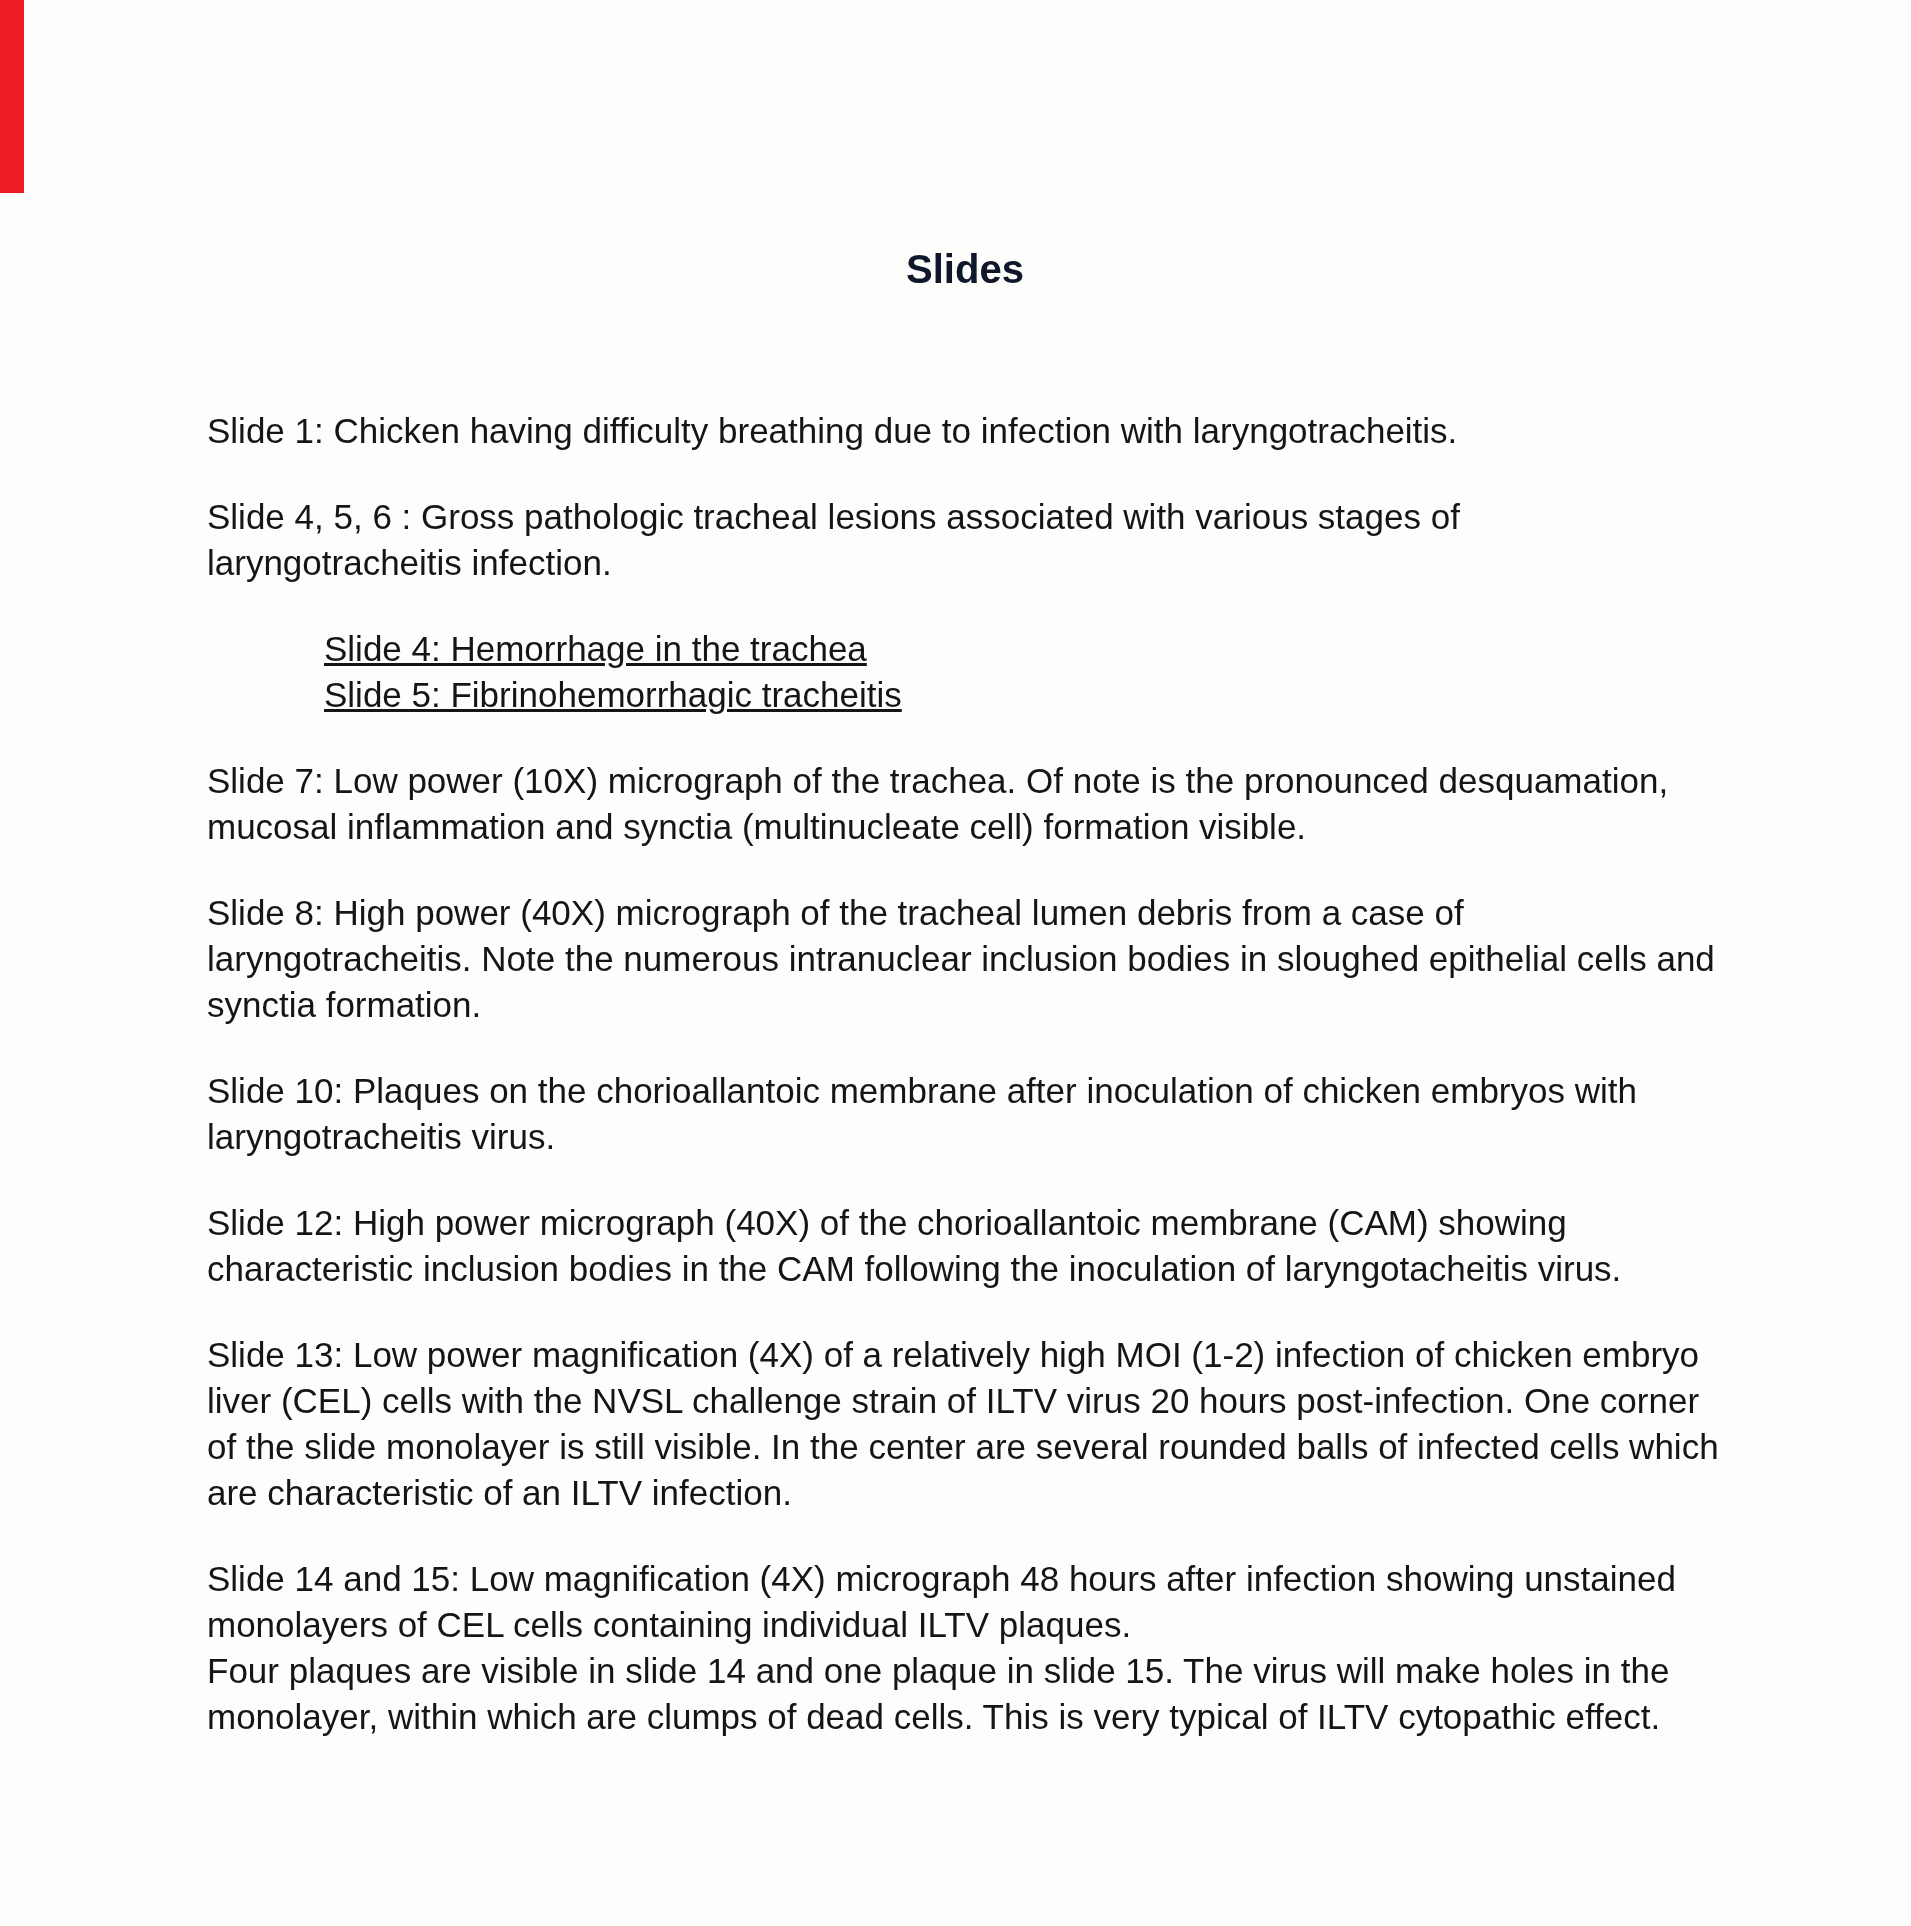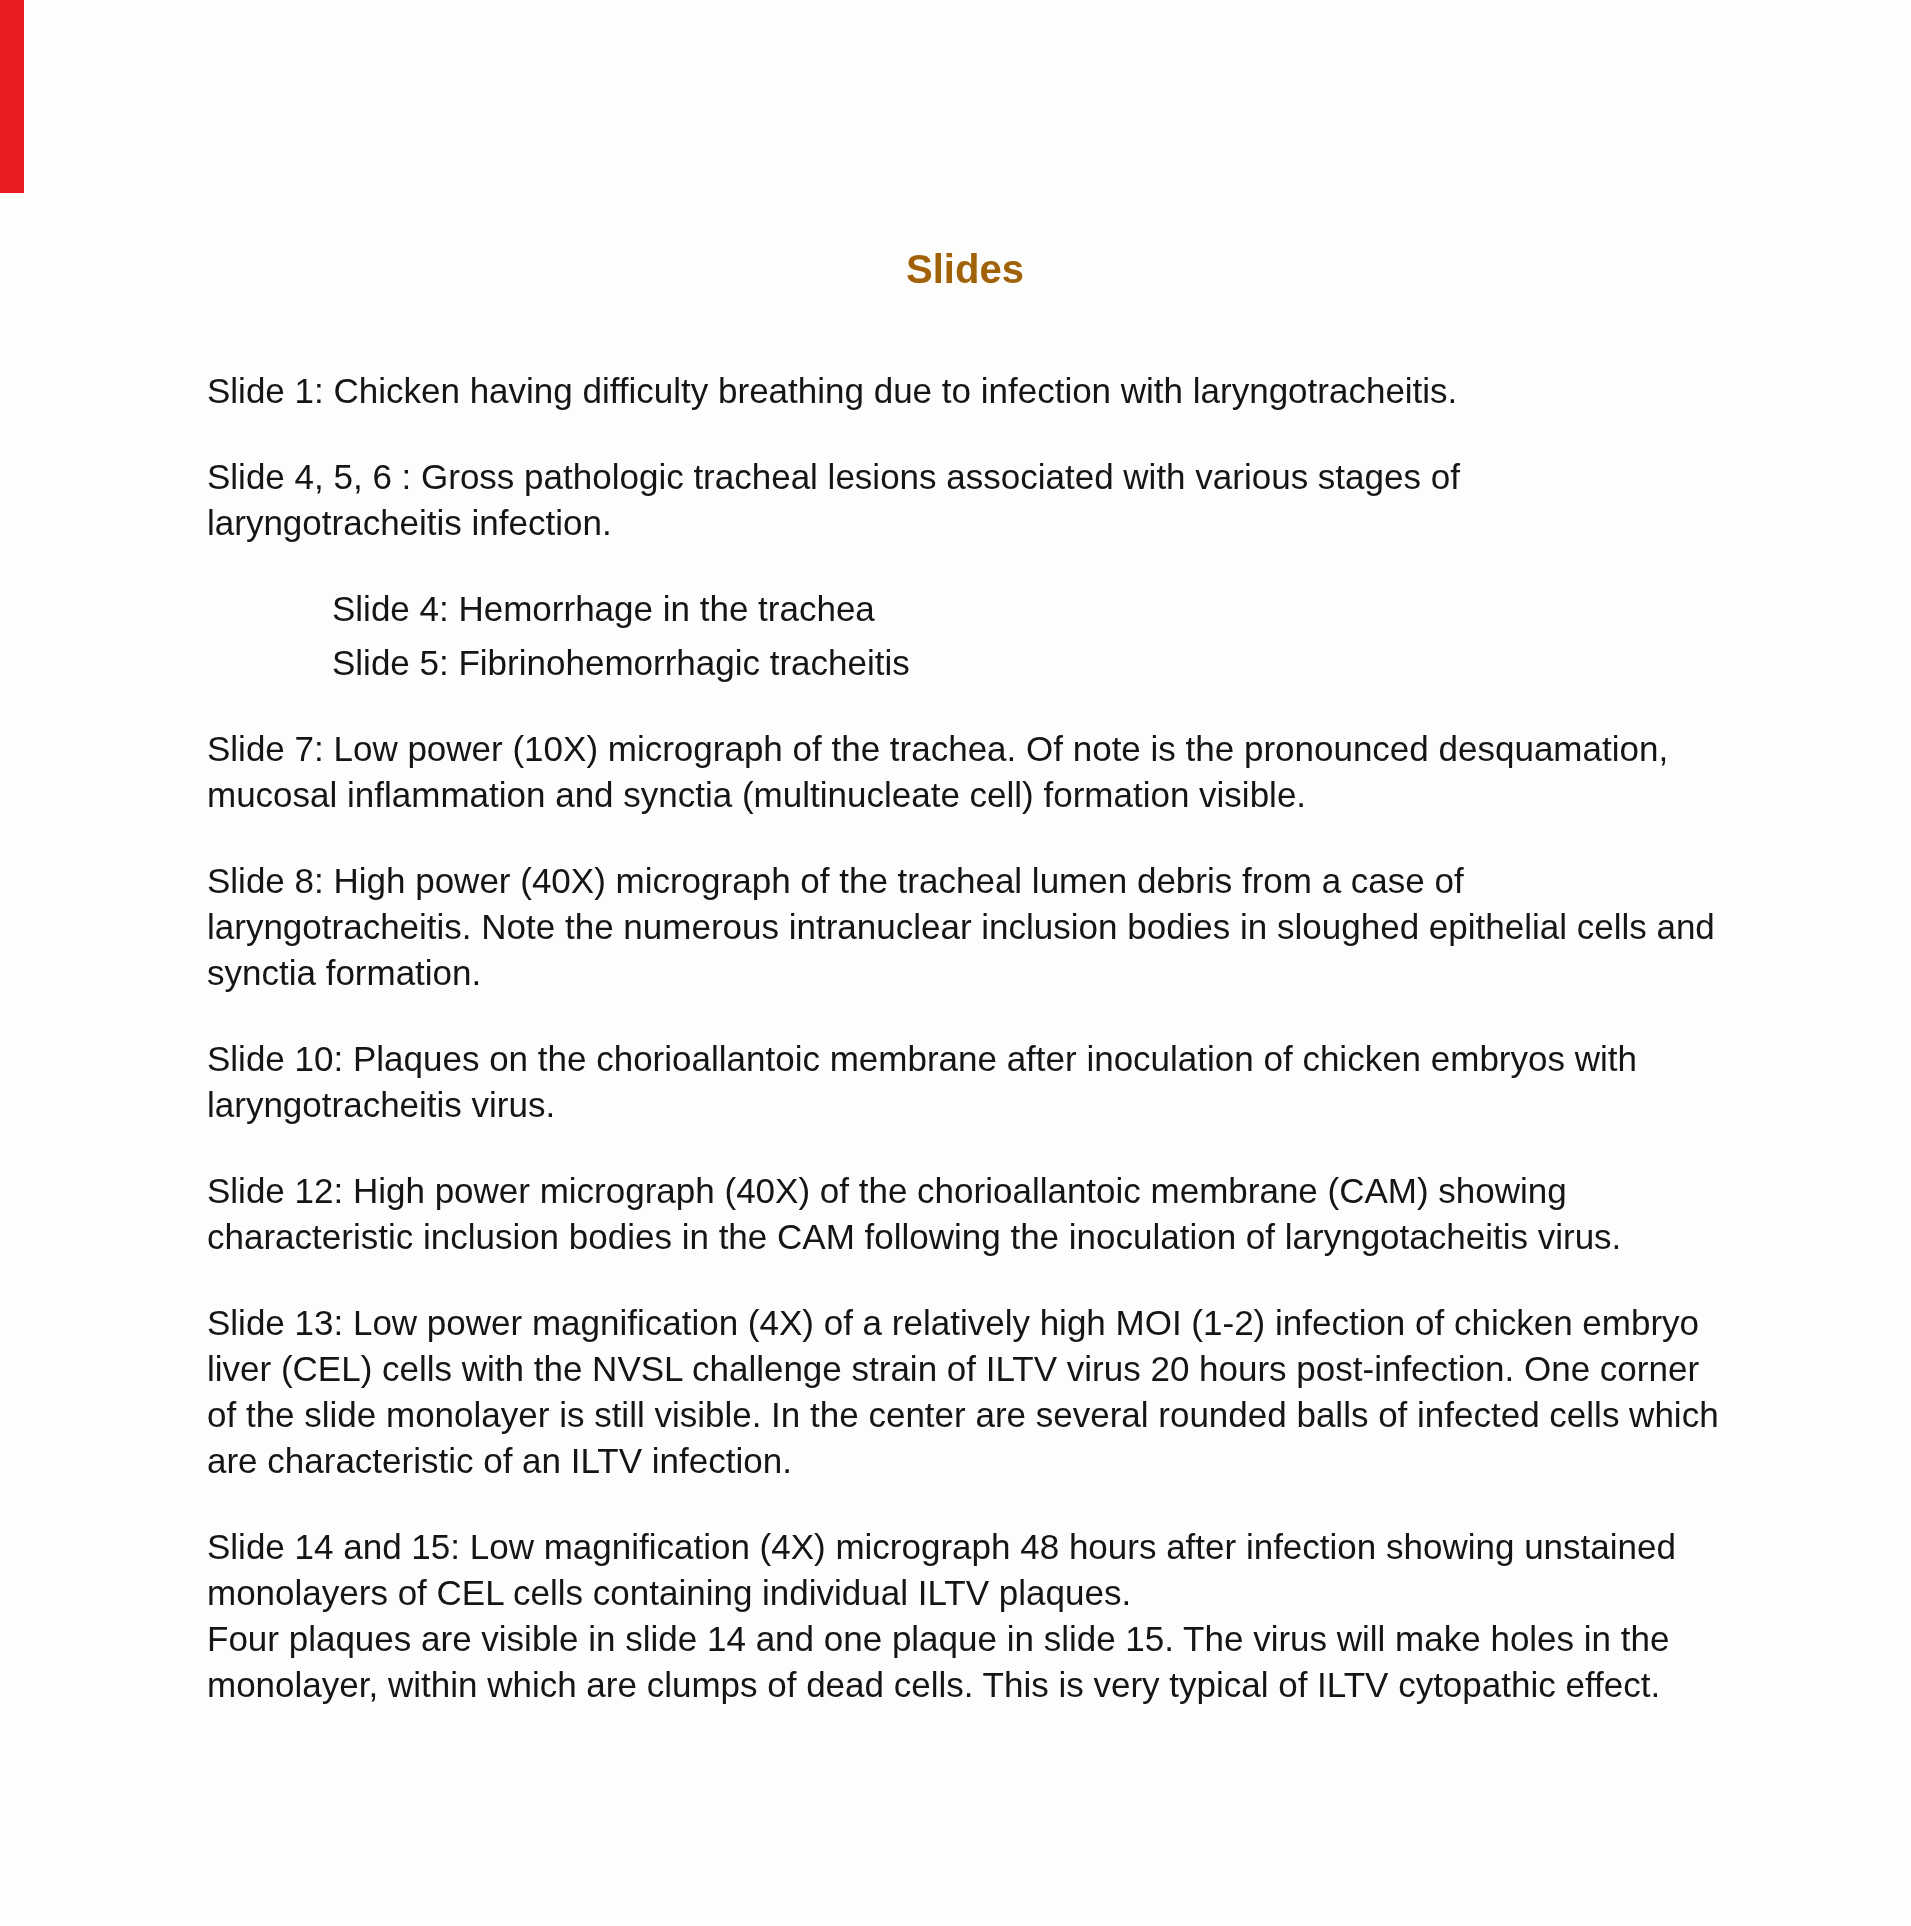--- a/index.html
+++ b/index.html
@@ -33,34 +33,35 @@
   .content {
     position: absolute;
     left: 207px;
     top: 247px;
     width: 1516px;
   }
   h1.doc-title {
     font-size: 40px;
     font-weight: bold;
     text-align: center;
-    margin: 0 0 76px 0;
-    color: #a16207;
+    margin: 0 0 116px 0;
+    color: #0f172a;
   }
   p.para {
     font-size: 35px;
     line-height: 46px;
     margin: 0 0 40px 0;
     white-space: pre-line;
   }
   .indent-block {
     margin: 0 0 40px 117px;
   }
   .indent-block p.para {
-    margin: 8px;
+    margin: 0;
+    text-decoration: underline;
   }
 </style>
 </head>
 <body>
 
 <div class="page">
 
   <div class="red-bar top"></div>
 
   <div class="content">

